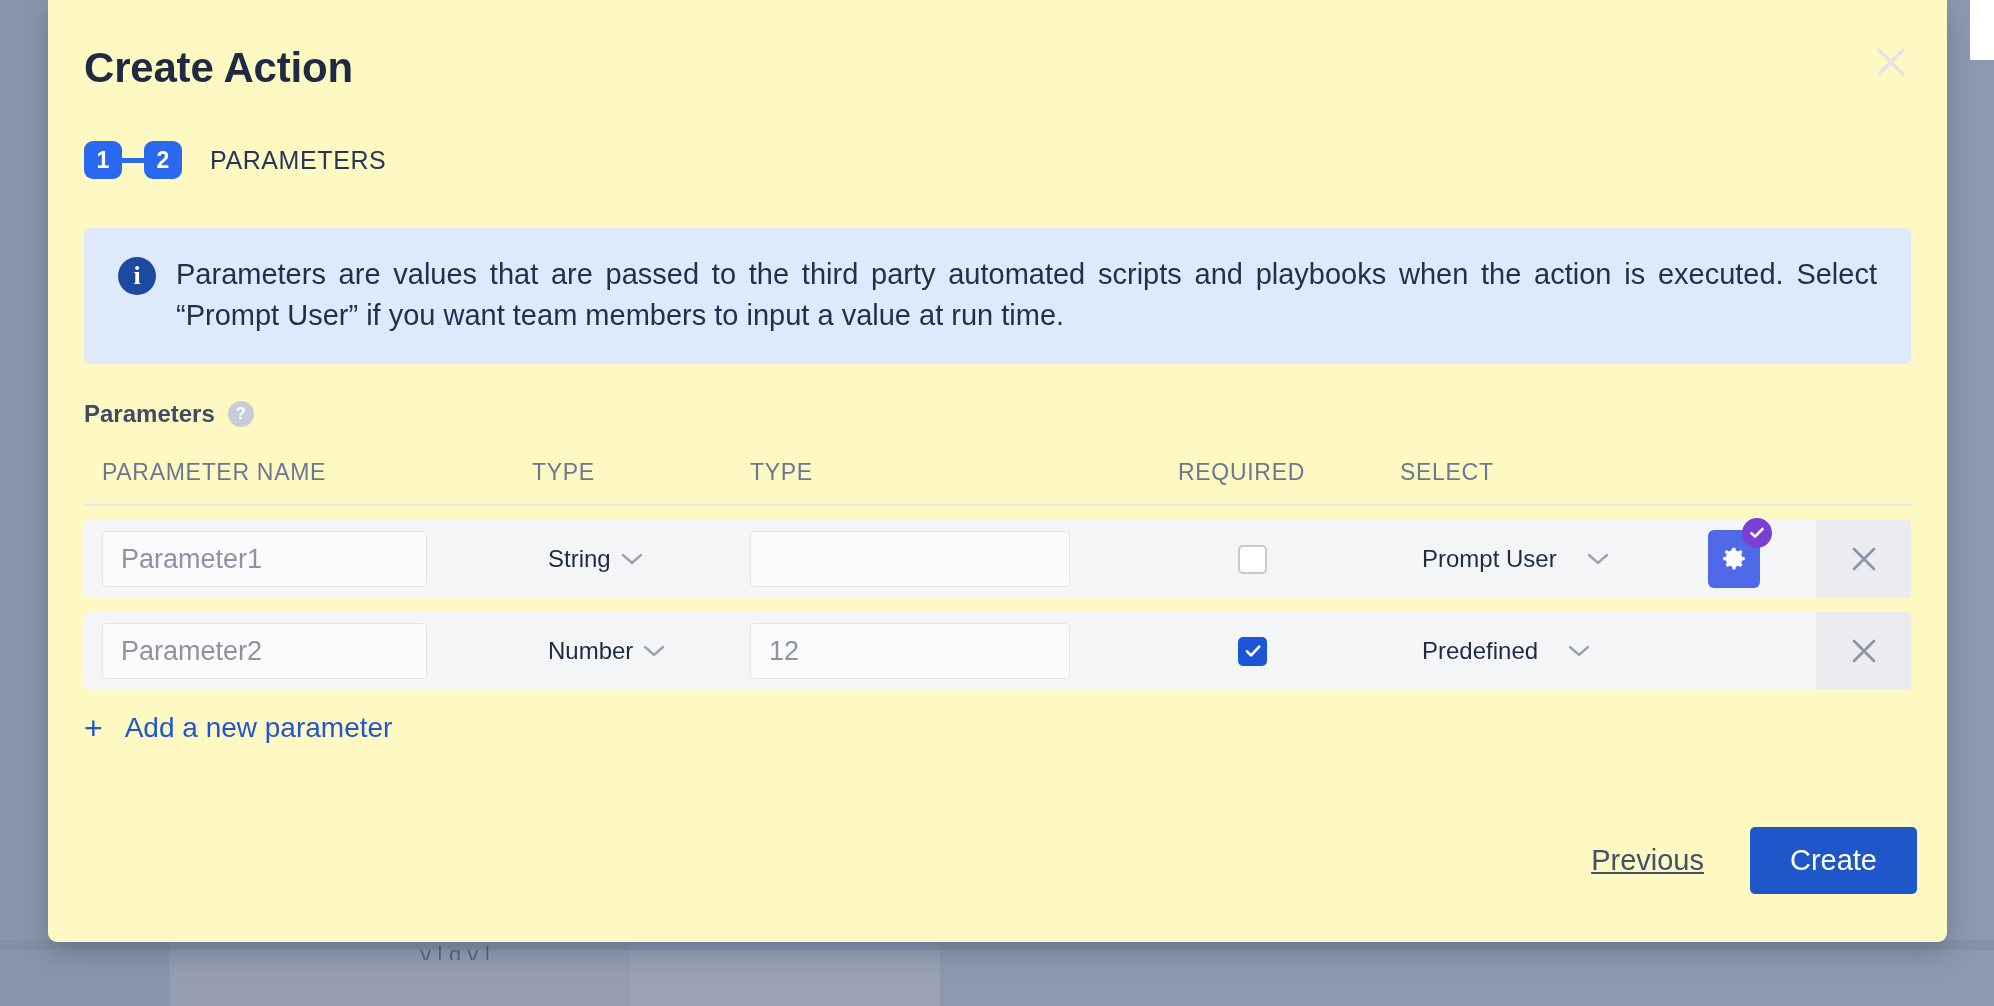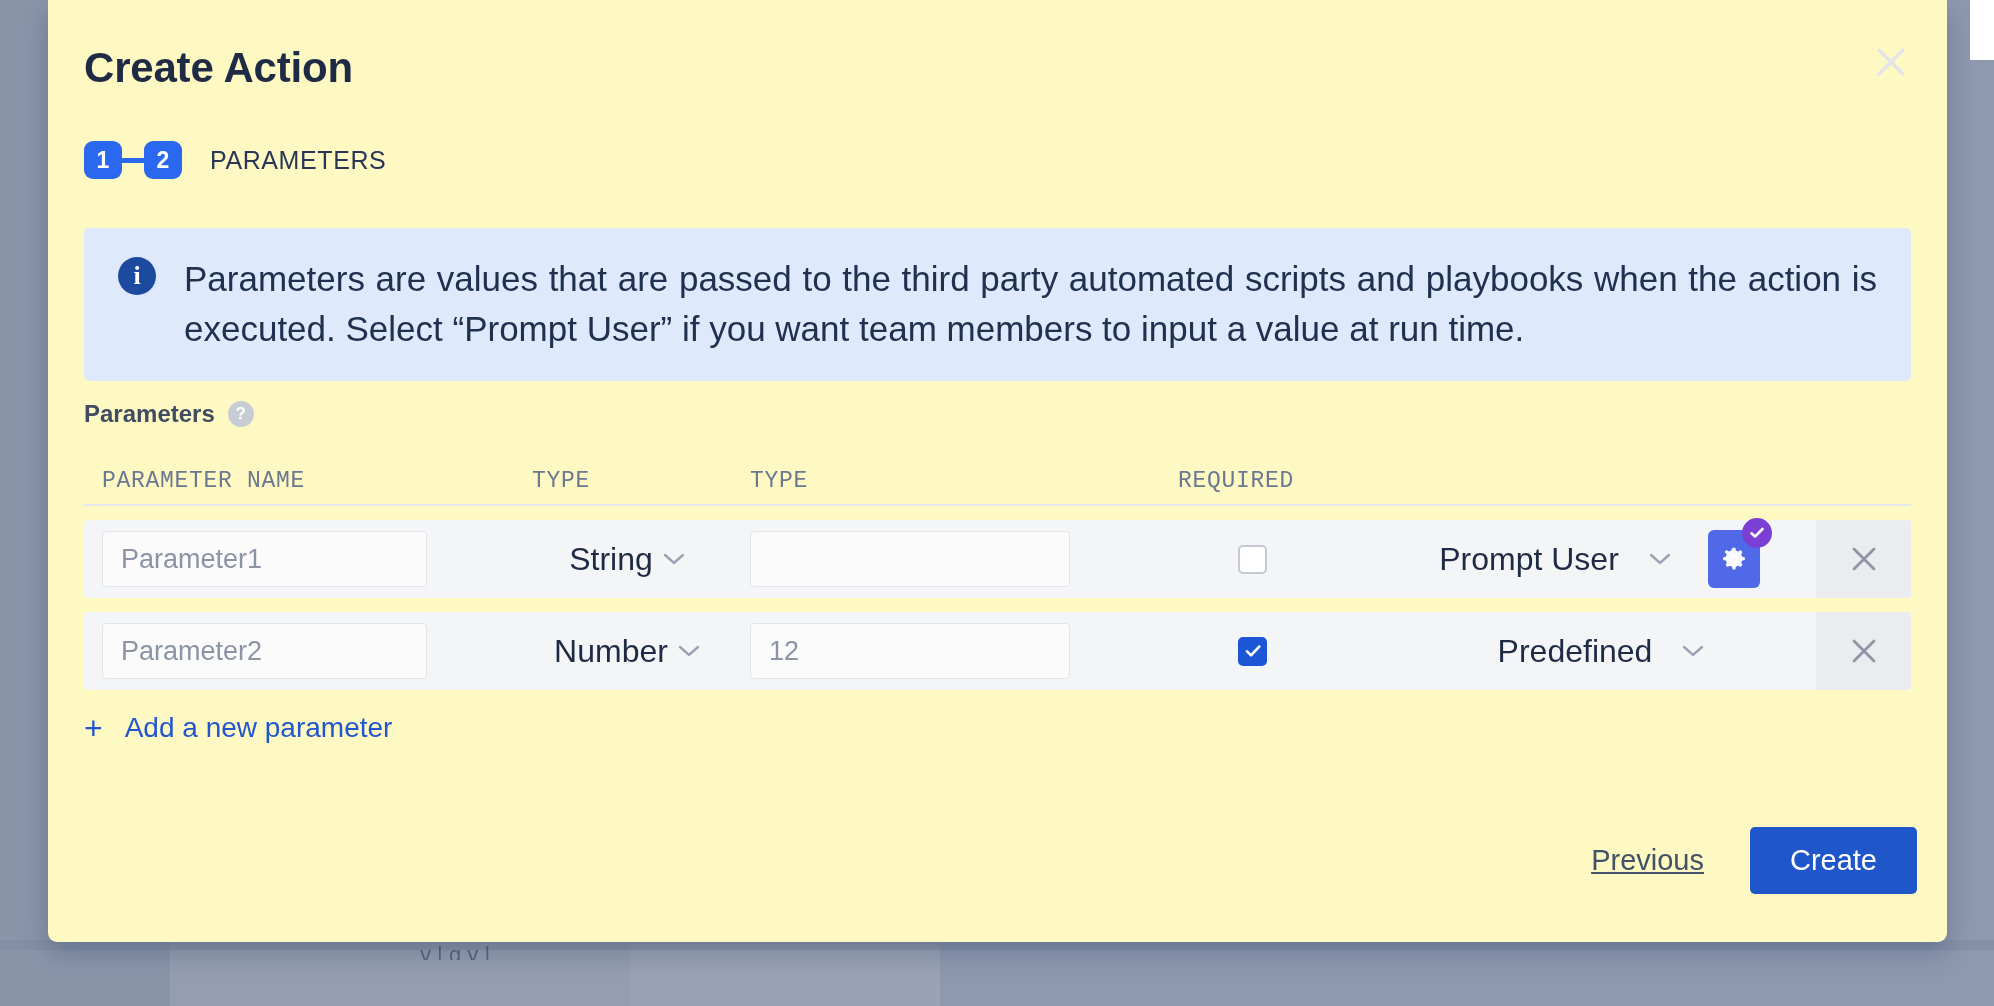--- a/index.html
+++ b/index.html
@@ -152,22 +152,22 @@
     color: #ffffff;
     font-size: 26px;
     font-weight: bold;
     font-family: "Liberation Serif", serif;
     display: flex;
     align-items: center;
     justify-content: center;
     margin-top: 3px;
   }
   #info-text {
-    margin-left: 28px;
-    font-size: 35px;
+    margin-left: 20px;
+    font-size: 29px;
     line-height: 1.42;
     color: #20304f;
     text-align: justify;
     text-align-last: left;
     max-width: 1706px;
   }
 
   
   #params-label-row {
     position: absolute;
@@ -207,22 +207,21 @@
     display: flex;
     align-items: flex-end;
     height: 54px;
     border-bottom: 2px solid #e4e7ec;
     padding: 0 18px;
   }
   #table-head .th {
     font-size: 23px;
     color: #6b7891;
     letter-spacing: 0.7px;
-    padding-bottom: 10px;
-    font-family: Liberation Mono, monospace;
+    padding-bottom: 18px;
   }
 
   .col-name     { width: 430px; }
   .col-type     { width: 218px; }
   .col-value    { width: 428px; }
   .col-required { width: 222px; }
   .col-select   { width: 430px; }
 
   .row {
     display: flex;
@@ -249,23 +248,23 @@
   }
   .name-input  { width: 325px; }
   .value-input { width: 320px; }
 
   .select-box {
     height: 56px;
     background: #f4f5f7;
     border-radius: 4px;
     display: flex;
     align-items: center;
-    justify-content: center;
+    justify-content: flex-start;
     padding: 0 12px 0 16px;
-    font-size: 32px;
+    font-size: 24px;
     color: #1f2a44;
     cursor: pointer;
   }
   .type-select { width: 186px; }
 
   .chev {
     flex: 0 0 auto;
     color: #9aa2b1;
     display: flex;
     align-items: center;
@@ -432,20 +431,21 @@
       <div id="help-icon">?</div>
     </div>
 
     <div id="params-table">
 
       <div id="table-head">
         <div class="th col-name">PARAMETER NAME</div>
         <div class="th col-type">TYPE</div>
         <div class="th col-value">TYPE</div>
         <div class="th col-required">REQUIRED</div>
+        <div class="th col-select">SELECT</div>
       </div>
 
       <div class="row">
         <div class="col-name">
           <div class="text-input name-input">Parameter1</div>
         </div>
 
         <div class="col-type">
           <div class="select-box type-select">
             <span>String</span>

